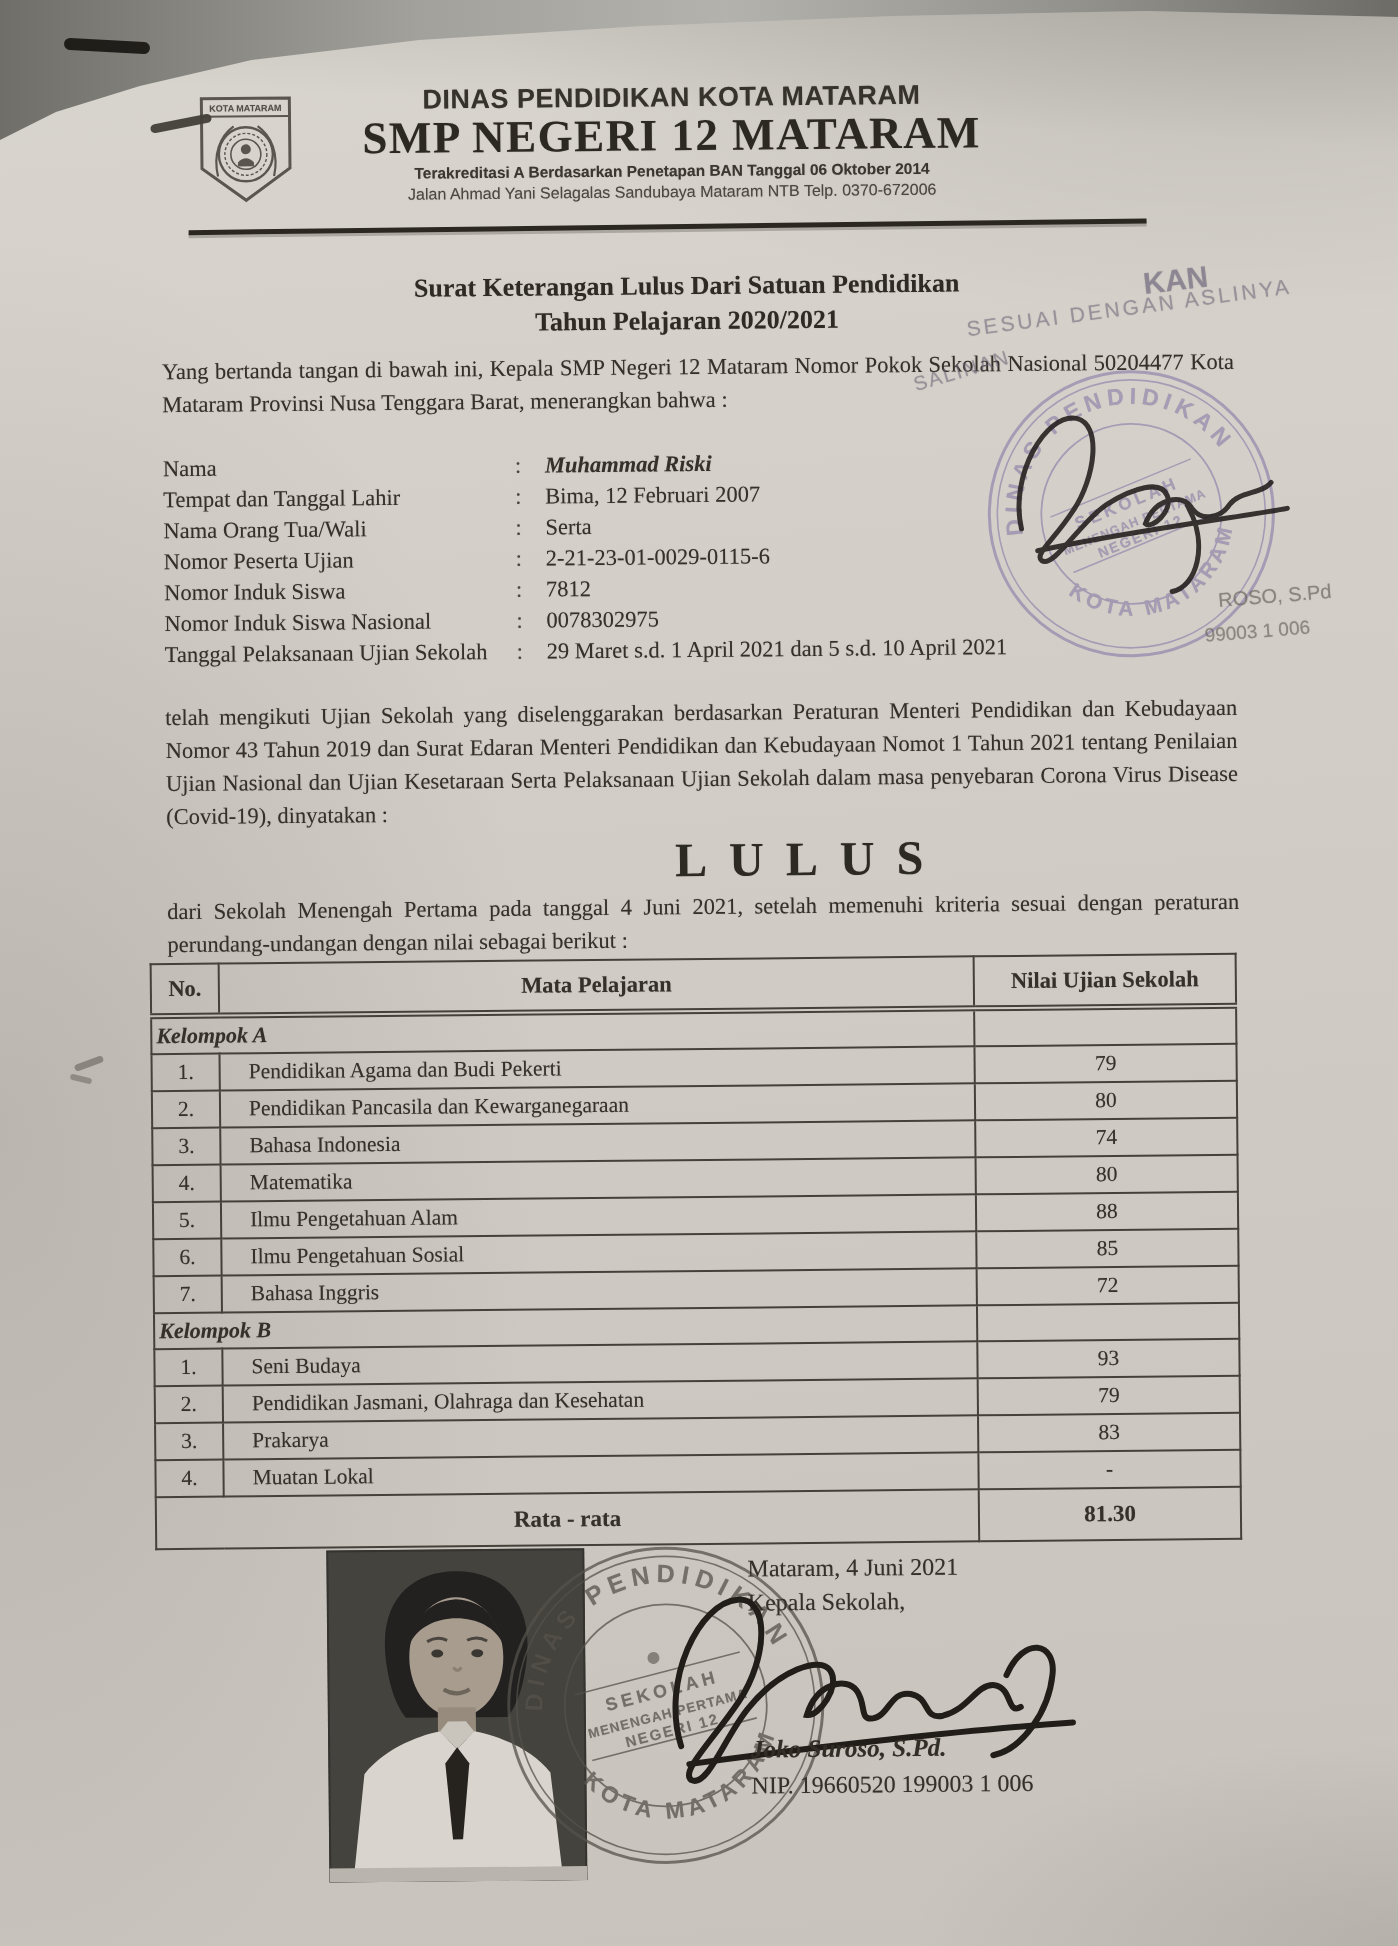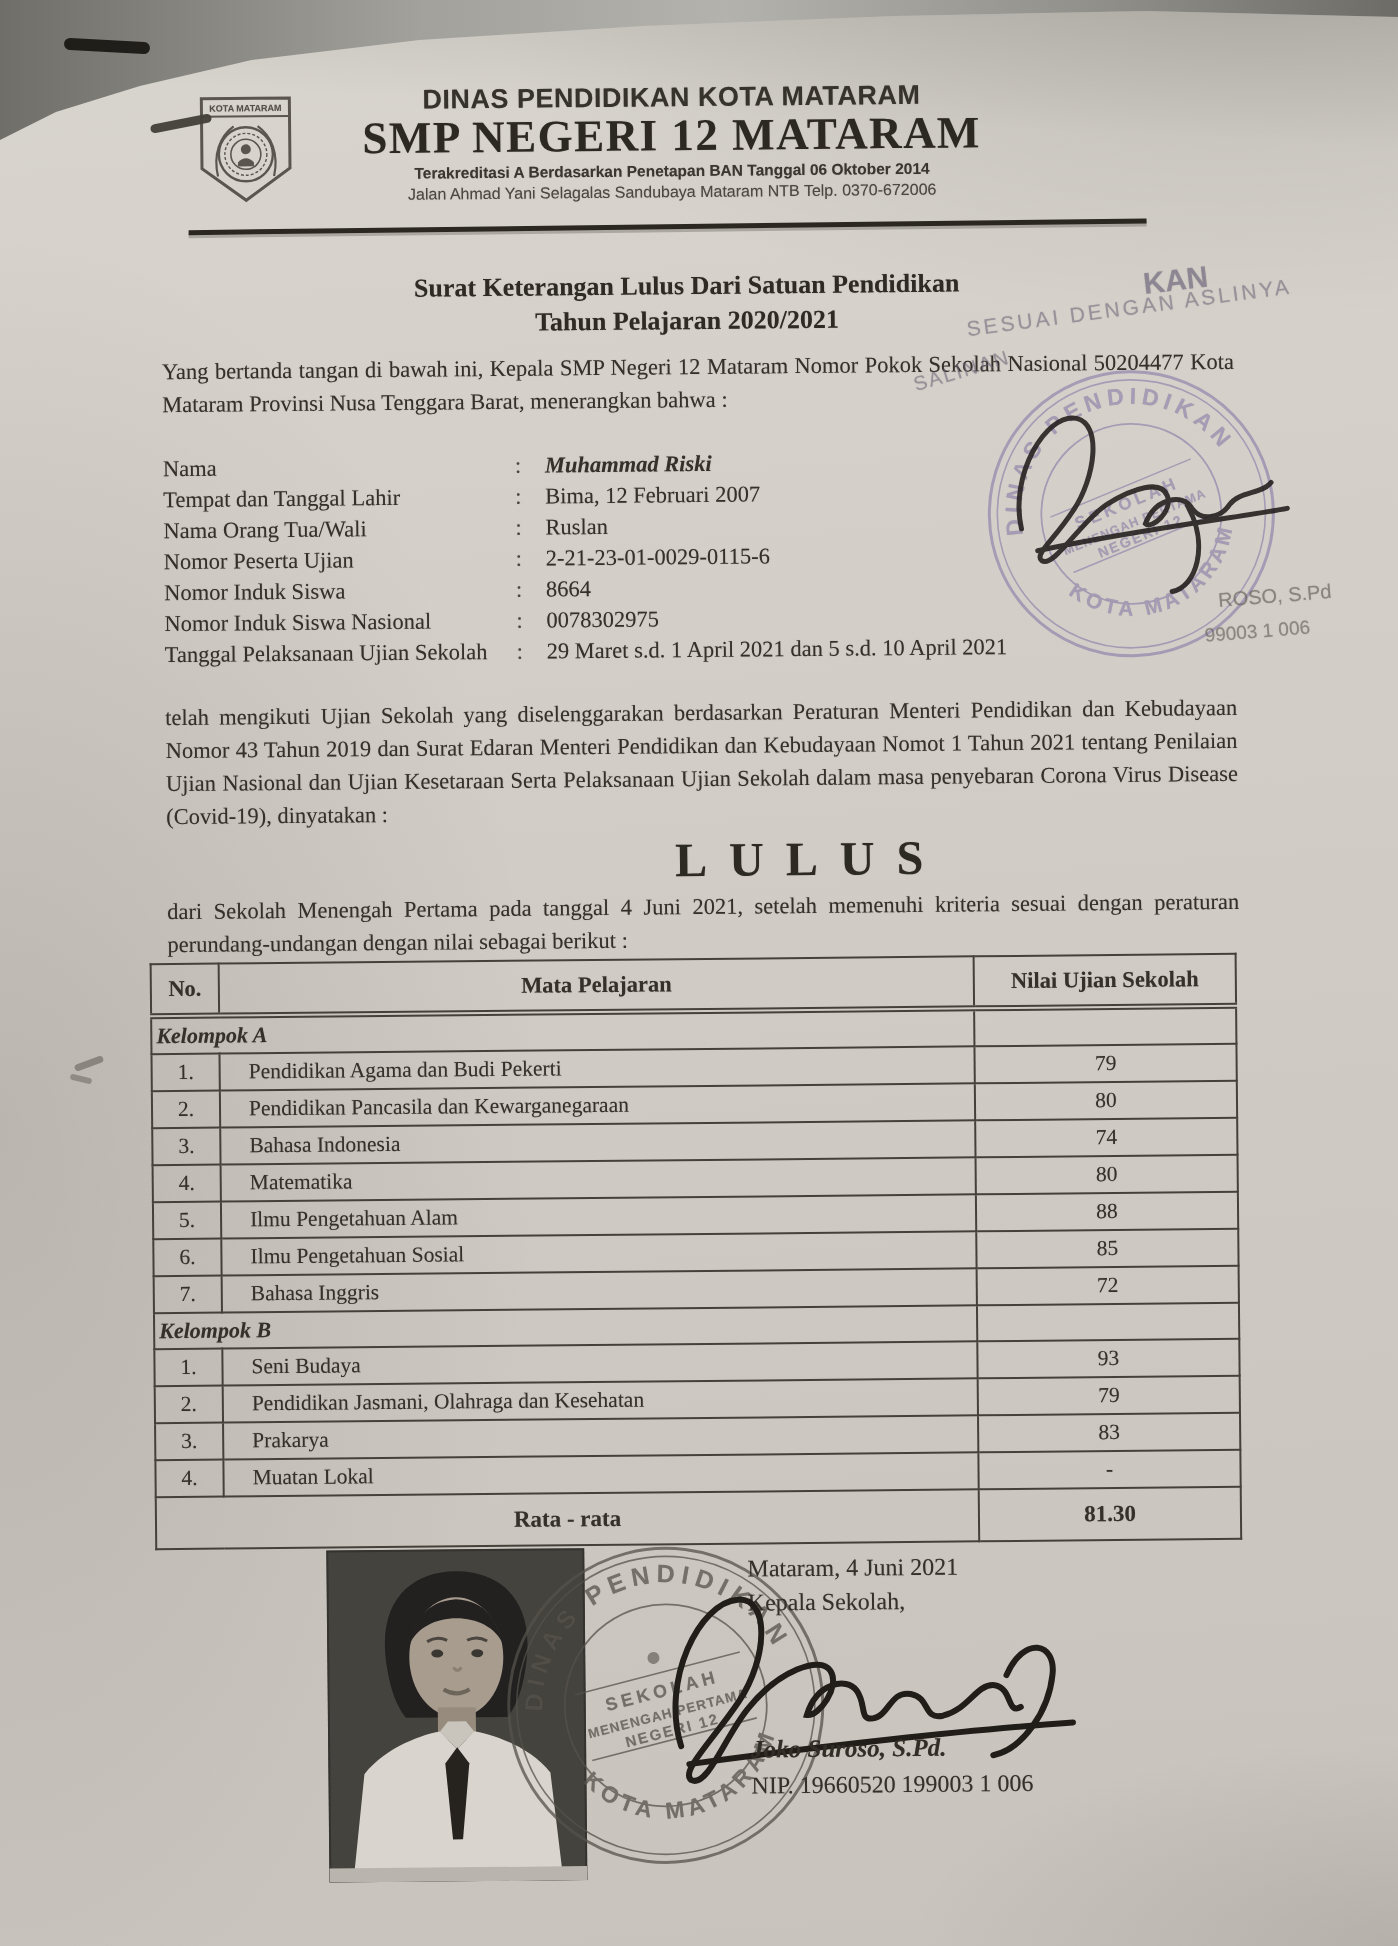--- a/index.html
+++ b/index.html
@@ -130,27 +130,27 @@
   <div class="abs para p-intro">Yang bertanda tangan di bawah ini, Kepala SMP Negeri 12 Mataram Nomor Pokok Sekolah Nasional 50204477 Kota Mataram Provinsi Nusa Tenggara Barat, menerangkan bahwa :</div>
 
   <div class="abs fields">
     <div class="field-row">
       <span class="f-label">Nama</span><span class="f-colon">:</span><span class="f-value f-bold">Muhammad Riski</span>
     </div>
     <div class="field-row">
       <span class="f-label">Tempat dan Tanggal Lahir</span><span class="f-colon">:</span><span class="f-value">Bima, 12 Februari 2007</span>
     </div>
     <div class="field-row">
-      <span class="f-label">Nama Orang Tua/Wali</span><span class="f-colon">:</span><span class="f-value">Ruslan</span>
+      <span class="f-label">Nama Orang Tua/Wali</span><span class="f-colon">:</span><span class="f-value">Serta</span>
     </div>
     <div class="field-row">
       <span class="f-label">Nomor Peserta Ujian</span><span class="f-colon">:</span><span class="f-value">2-21-23-01-0029-0115-6</span>
     </div>
     <div class="field-row">
-      <span class="f-label">Nomor Induk Siswa</span><span class="f-colon">:</span><span class="f-value">8664</span>
+      <span class="f-label">Nomor Induk Siswa</span><span class="f-colon">:</span><span class="f-value">7812</span>
     </div>
     <div class="field-row">
       <span class="f-label">Nomor Induk Siswa Nasional</span><span class="f-colon">:</span><span class="f-value">0078302975</span>
     </div>
     <div class="field-row">
       <span class="f-label">Tanggal Pelaksanaan Ujian Sekolah</span><span class="f-colon">:</span><span class="f-value">29 Maret s.d. 1 April 2021 dan 5 s.d. 10 April 2021</span>
     </div>
   </div>
 
   <div class="abs para p-body">telah mengikuti Ujian Sekolah yang diselenggarakan berdasarkan Peraturan Menteri Pendidikan dan Kebudayaan Nomor 43 Tahun 2019 dan Surat Edaran Menteri Pendidikan dan Kebudayaan Nomot 1 Tahun 2021 tentang Penilaian Ujian Nasional dan Ujian Kesetaraan Serta Pelaksanaan Ujian Sekolah dalam masa penyebaran Corona Virus Disease (Covid-19), dinyatakan :</div>

